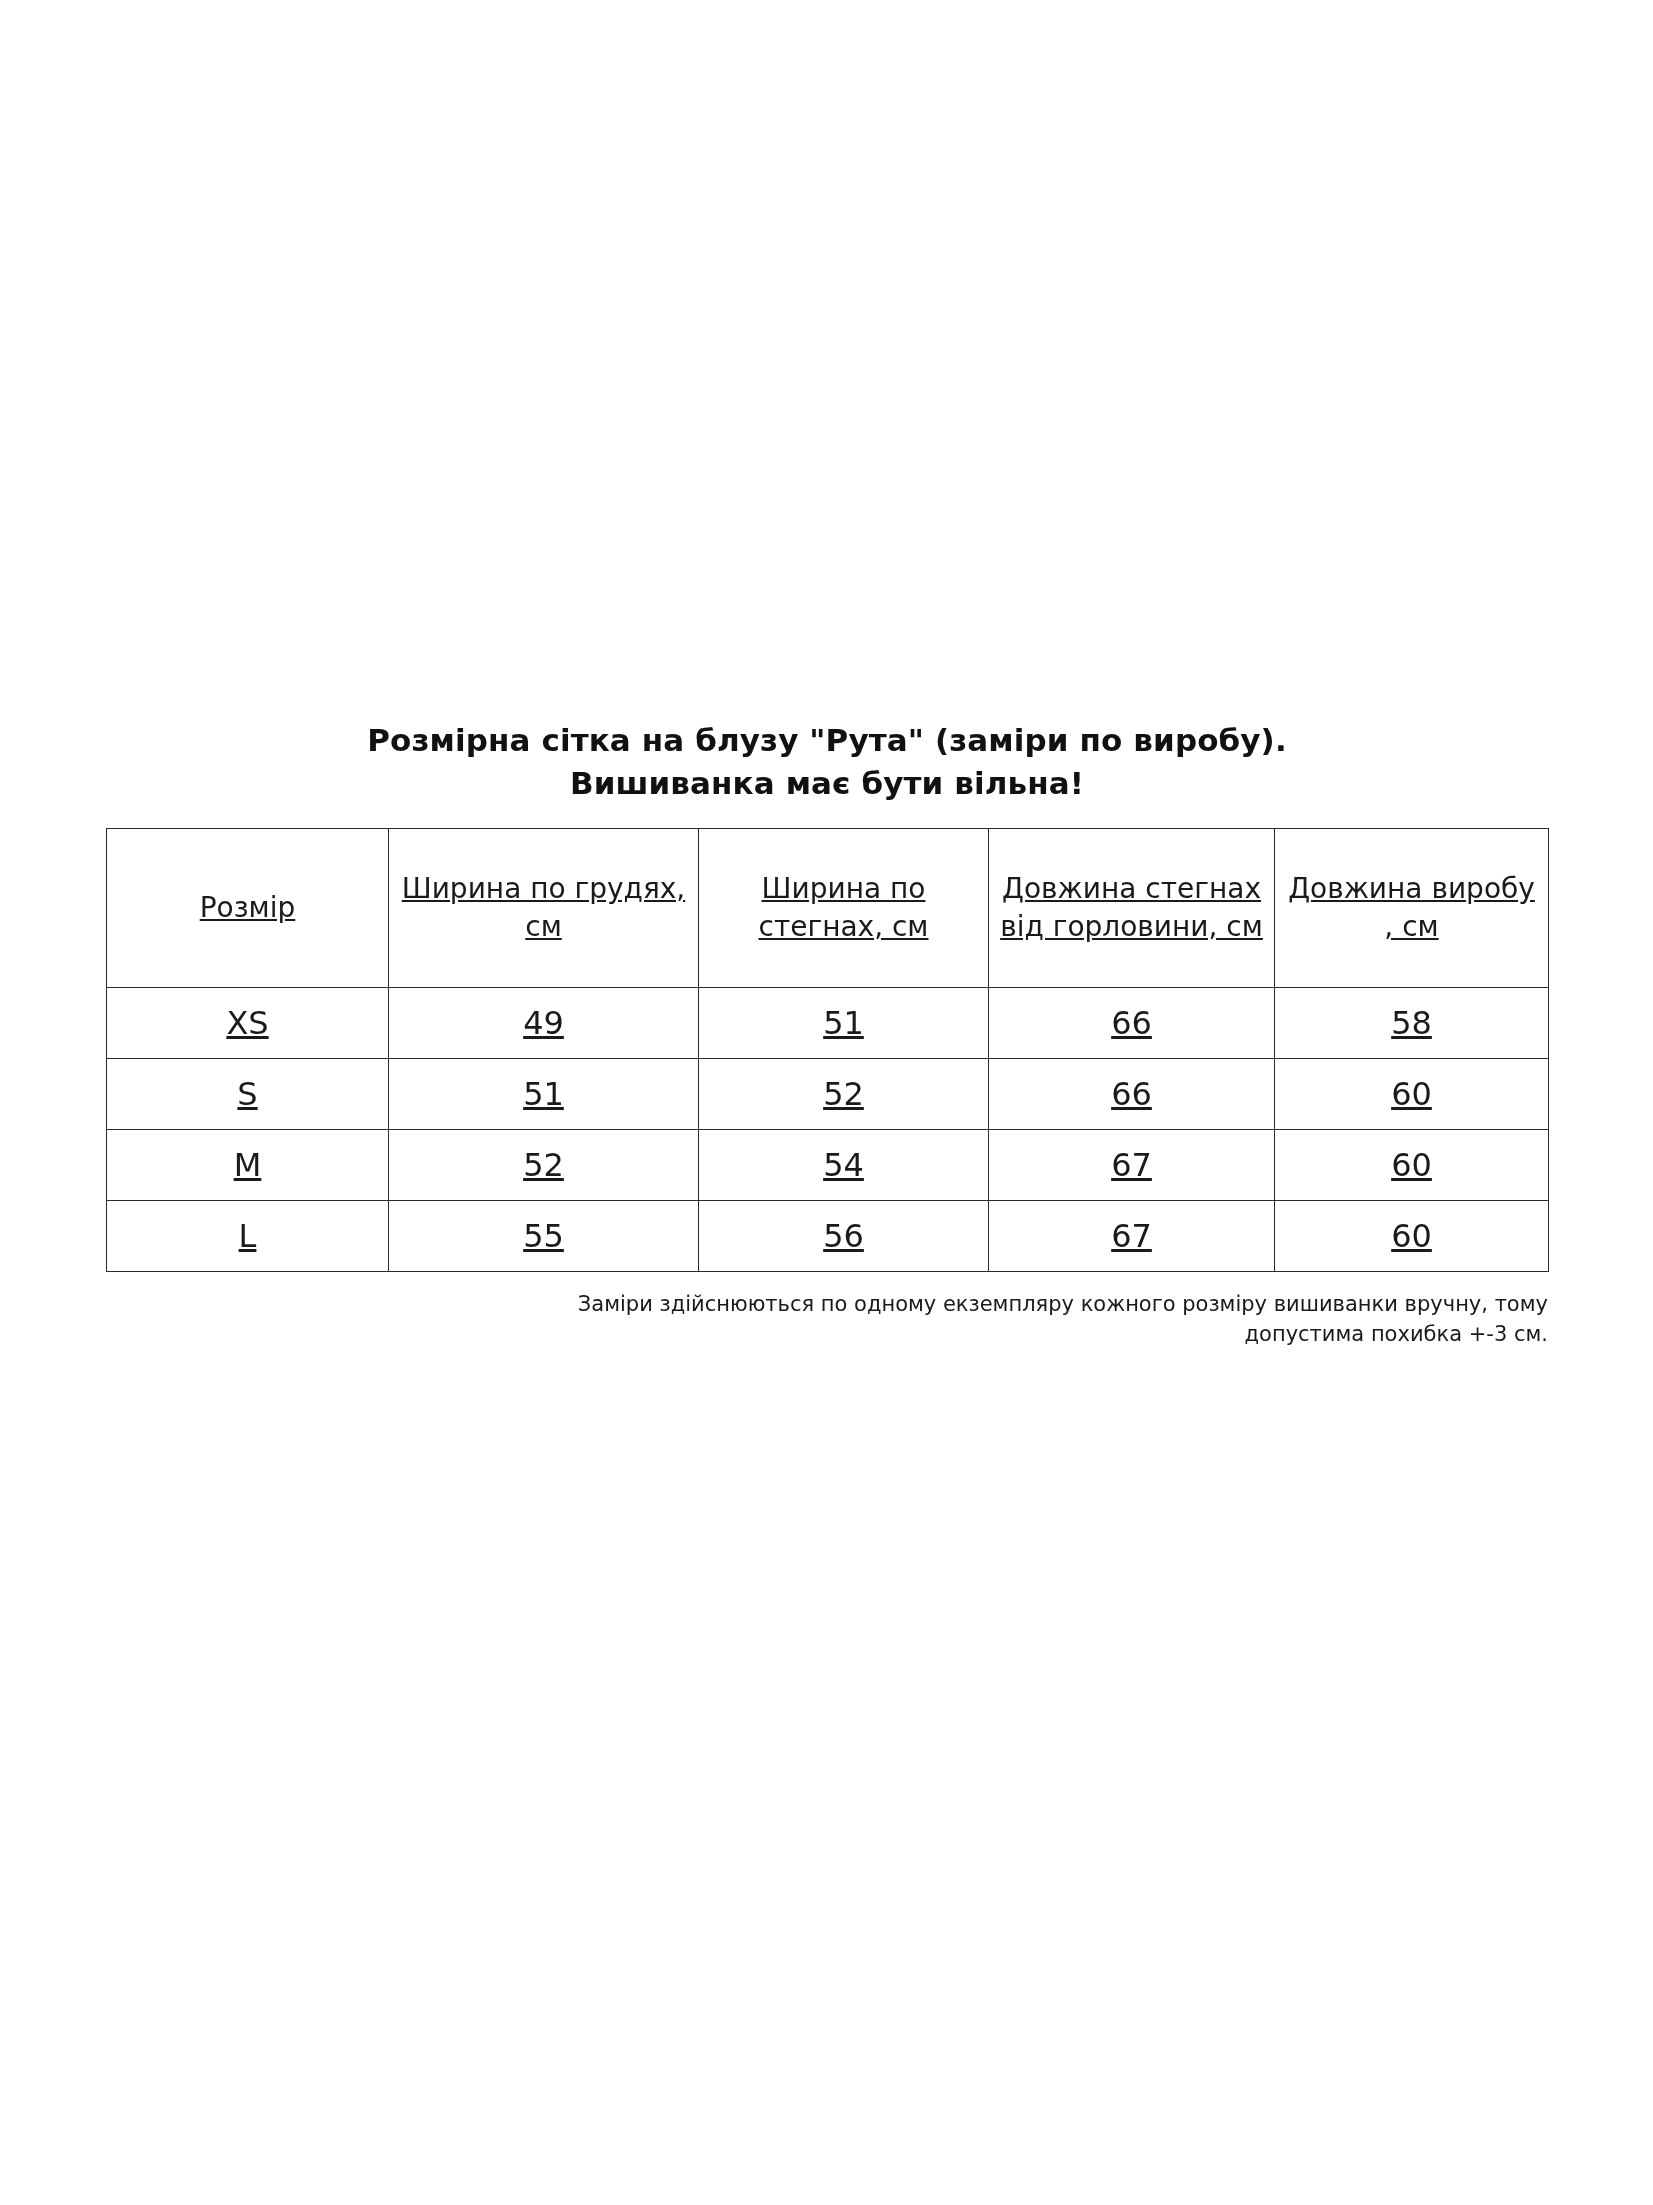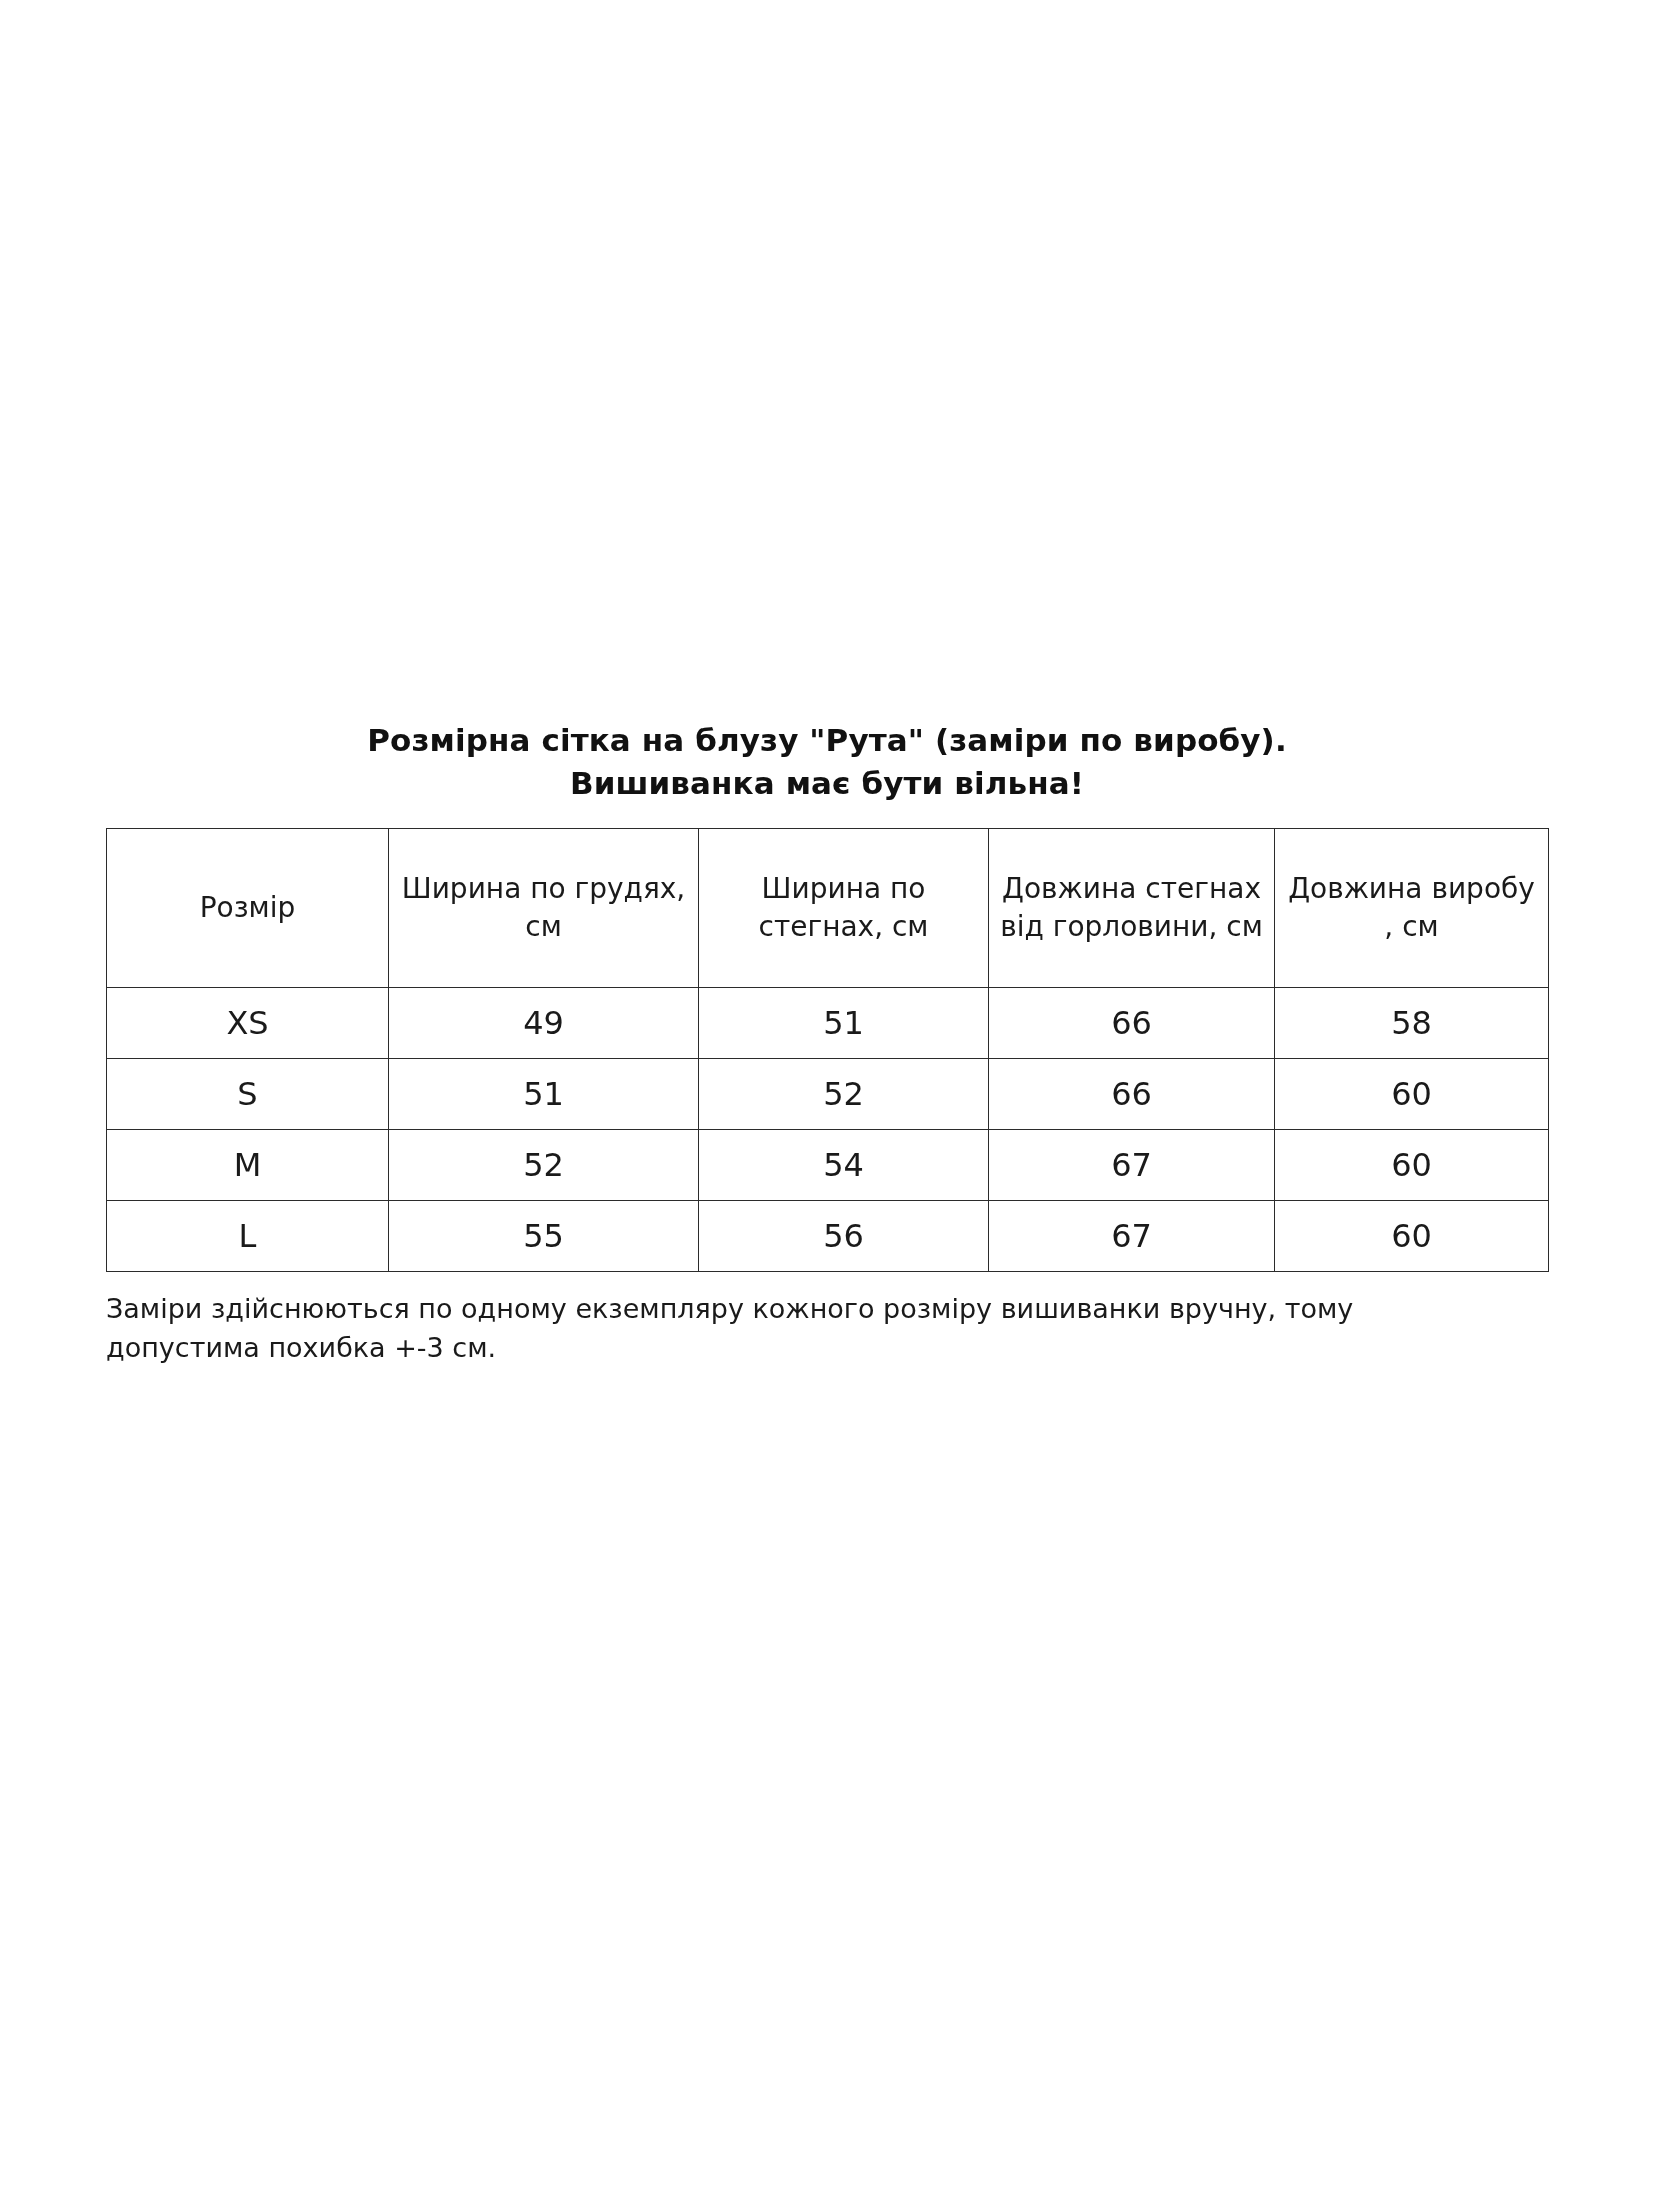--- a/index.html
+++ b/index.html
@@ -37,20 +37,21 @@
     margin: 0 0 23px 0;
     letter-spacing: 0.1px;
   }
   .title .line {
     display: block;
   }
   table.size-table {
     border-collapse: collapse;
     width: 1442px;
     table-layout: fixed;
+    text-decoration: underline;
   }
   table.size-table th,
   table.size-table td {
     border: 1.6px solid #2b2b2b;
     text-align: center;
     vertical-align: middle;
     font-weight: normal;
     font-size: 28px;
     color: #1a1a1a;
     padding: 0;
@@ -65,22 +66,22 @@
     line-height: 1.2;
     font-size: 32px;
   }
   col.c0 { width: 282px; }
   col.c1 { width: 310px; }
   col.c2 { width: 290px; }
   col.c3 { width: 286px; }
   col.c4 { width: 274px; }
   .note {
     margin-top: 18px;
-    text-align: left;
-    font-size: 27px;
+    text-align: right;
+    font-size: 21px;
     line-height: 1.42;
     color: #1a1a1a;
   }
 </style>
 </head>
 <body>
 
 <div class="sheet">
   <div class="content">
 

